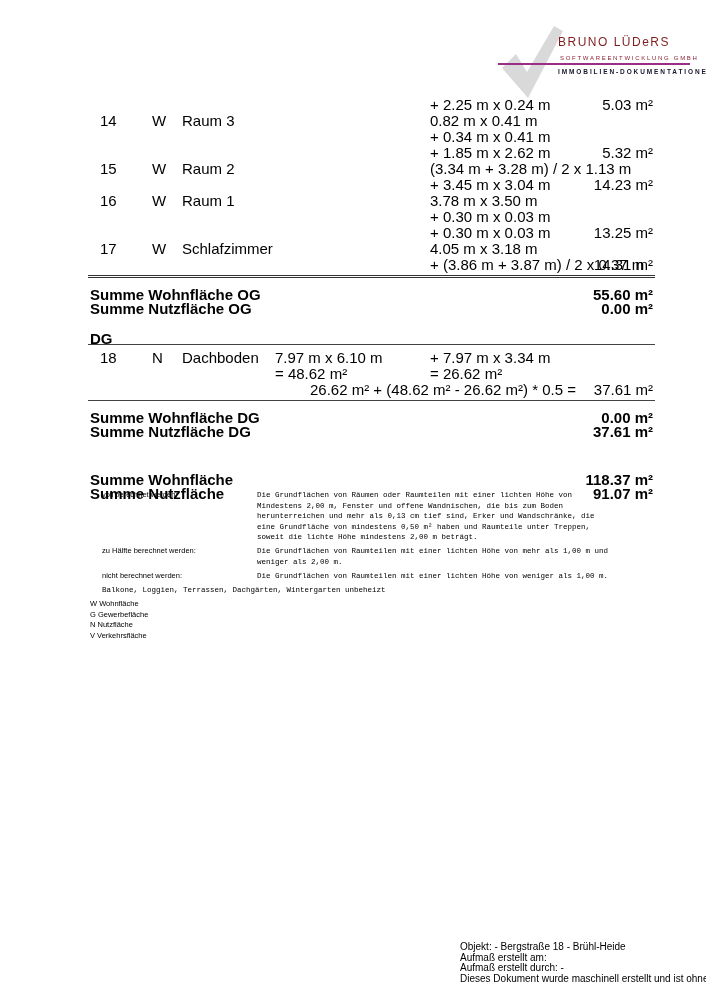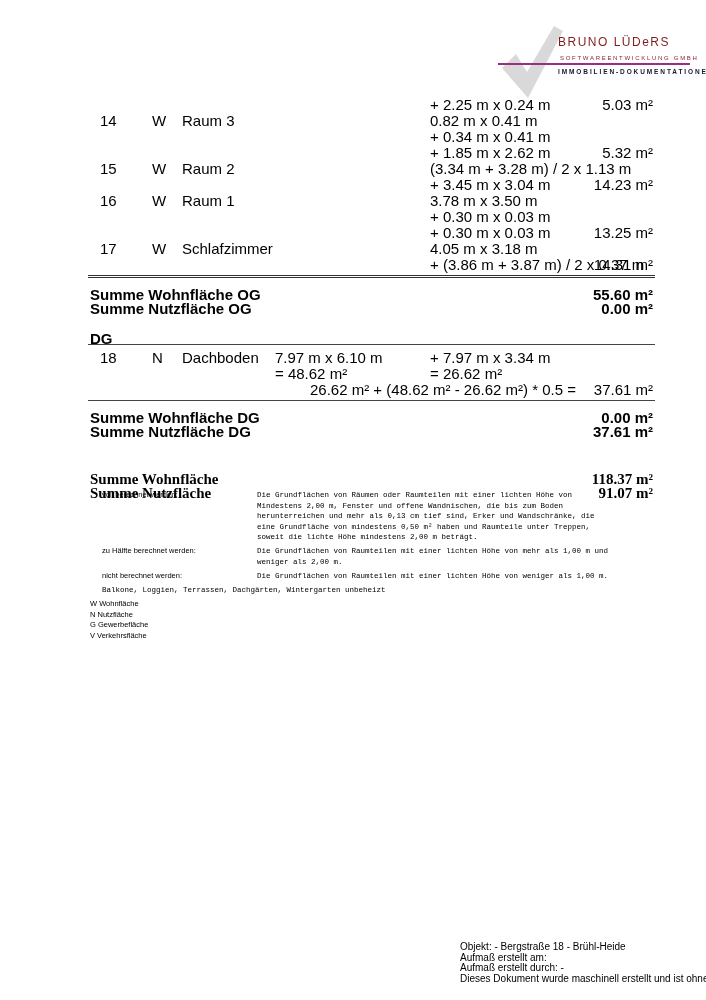--- a/index.html
+++ b/index.html
@@ -47,21 +47,21 @@
 
   .sumrow { position:relative; height:14px; font-weight:bold; }
   .sumrow .s-label { position:absolute; left:2px; white-space:nowrap; }
   .sumrow .s-value { position:absolute; right:2px; text-align:right; white-space:nowrap; }
   .sum-block { margin-top:8px; }
 
   .dg-header { font-weight:bold; padding-left:2px; margin-top:16px;
                padding-bottom:0; border-bottom:1px solid #444; height:15px; }
   .dg-rows { margin-top:4px; }
 
-  .totals { margin-top:34px;font-family:Liberation Serif, serif; }
+  .totals { margin-top:34px; }
 
   
   .legend { position:absolute; left:90px; top:490px; width:520px; font-size:7.5px; line-height:10.5px; }
   .lrow { display:flex; margin-bottom:3.5px;margin-left:12px; }
   .llabel { width:155px; flex:none; }
   .ltext  { width:352px;font-family:Liberation Mono, monospace; }
   .abbr { margin-top:4px; }
   .abbr div { height:10.5px; }
 
   
@@ -203,22 +203,22 @@
   </div>
   <div class="lrow">
     <span class="llabel">nicht berechnet werden:</span>
     <span class="ltext">Die Grundflächen von Raumteilen mit einer lichten Höhe von weniger als 1,00 m.</span>
   </div>
   <div class="lrow">
     <span class="ltext" style="align-self:flex-end;">Balkone, Loggien, Terrassen, Dachgärten, Wintergarten unbeheizt</span>
   </div>
   <div class="abbr">
     <div>W Wohnfläche</div>
+    <div>G Gewerbefläche</div>
     <div>N Nutzfläche</div>
-    <div>G Gewerbefläche</div>
     <div>V Verkehrsfläche</div>
   </div>
 </div>
 
 <div class="footer">
   <div>Objekt:  -  Bergstraße 18 - Brühl-Heide</div>
   <div>Aufmaß erstellt am:</div>
   <div>Aufmaß erstellt durch:  -</div>
   <div>Dieses Dokument wurde maschinell erstellt und ist ohne Unterschrift gültig.</div>
 </div>

